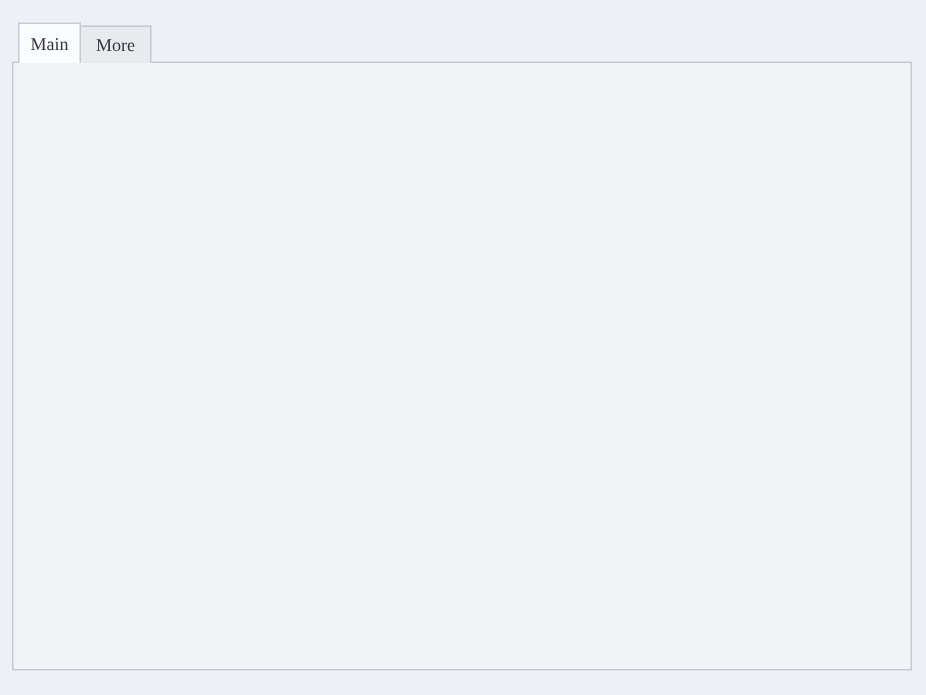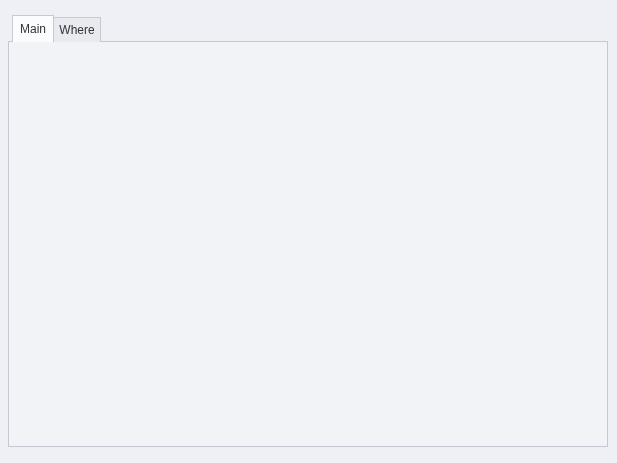--- a/index.html
+++ b/index.html
@@ -14,20 +14,21 @@
   }
 
   
   .tab {
     position:absolute;
     display:flex; align-items:center; justify-content:center;
     border:1px solid #c6c9d3;
     border-bottom:none;
     z-index:3;
     cursor:default;
+    font-family:Liberation Serif, serif;
   }
   .tab-active { left:12px; top:15px; width:42px; height:27px; background:#fbfcfd; }
   .tab-inactive { left:54px; top:17px; width:47px; height:25px; background:#e8eaee; border-left:none; }
 
   
   .page {
     position:absolute; left:8px; top:41px; width:600px; height:406px;
     border:1px solid #c6c9d3;
     background:#f2f3f7;
     z-index:1;
@@ -109,21 +110,21 @@
   .row-arrow { color:#9ca1ad; font-size:12px; }
   .row-star { color:#696d78; font-size:10px; }
 </style>
 </head>
 <body>
 
 <div class="tab tab-active">
   <span>Main</span>
 </div>
 <div class="tab tab-inactive">
-  <span>Where</span>
+  <span>More</span>
 </div>
 
 <div class="page"></div>
 
 <span class="lbl" style="left:28px; top:49px;">What:</span>
 
 <div class="textarea">
   <div class="ta-text mono"><span style="color: rgb(204, 58, 52);">{-</span><span style="color: rgb(54, 70, 196);">Variable</span><span style="color: rgb(204, 58, 52);">.</span><span style="color: rgb(45, 158, 45);">token</span><span style="color: rgb(204, 58, 52);">-}</span></div>
   <div class="vscroll">
     <div class="scroll-btn scroll-up">▲</div>

